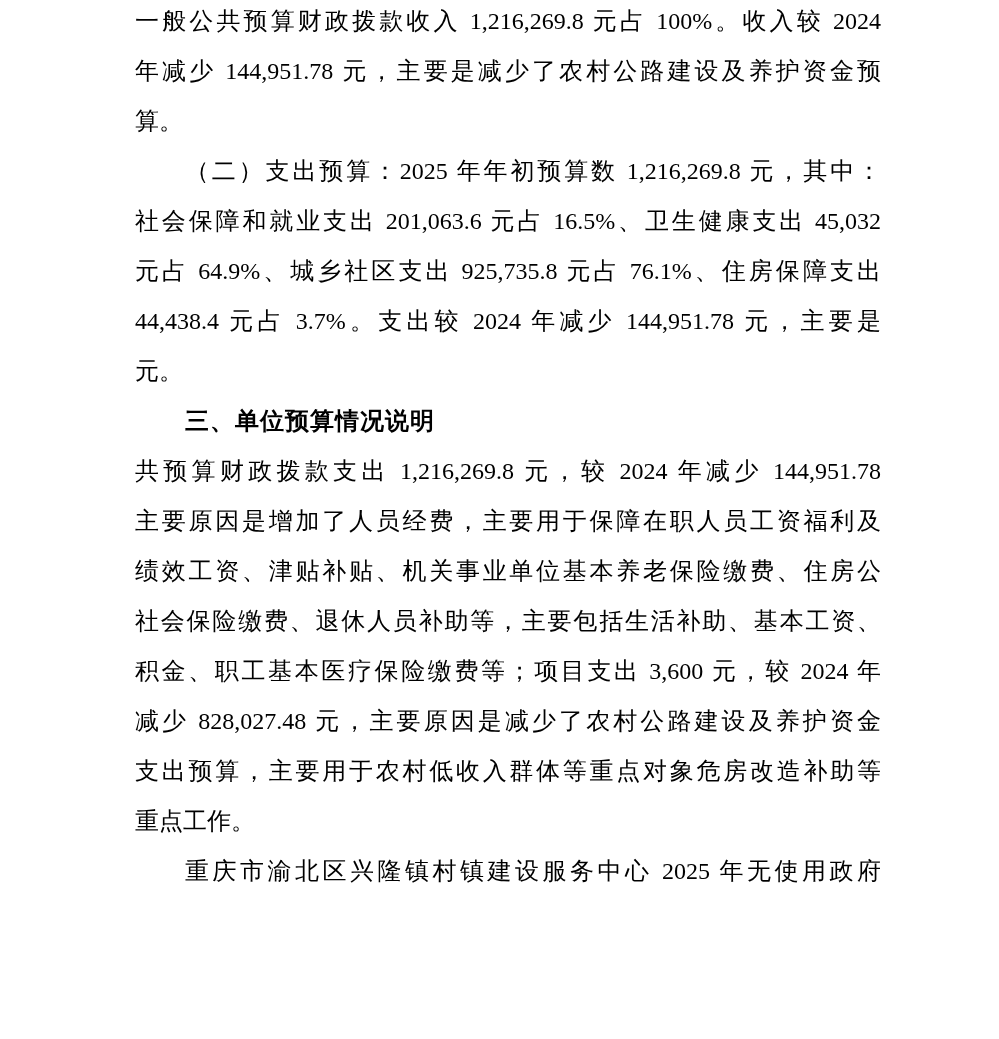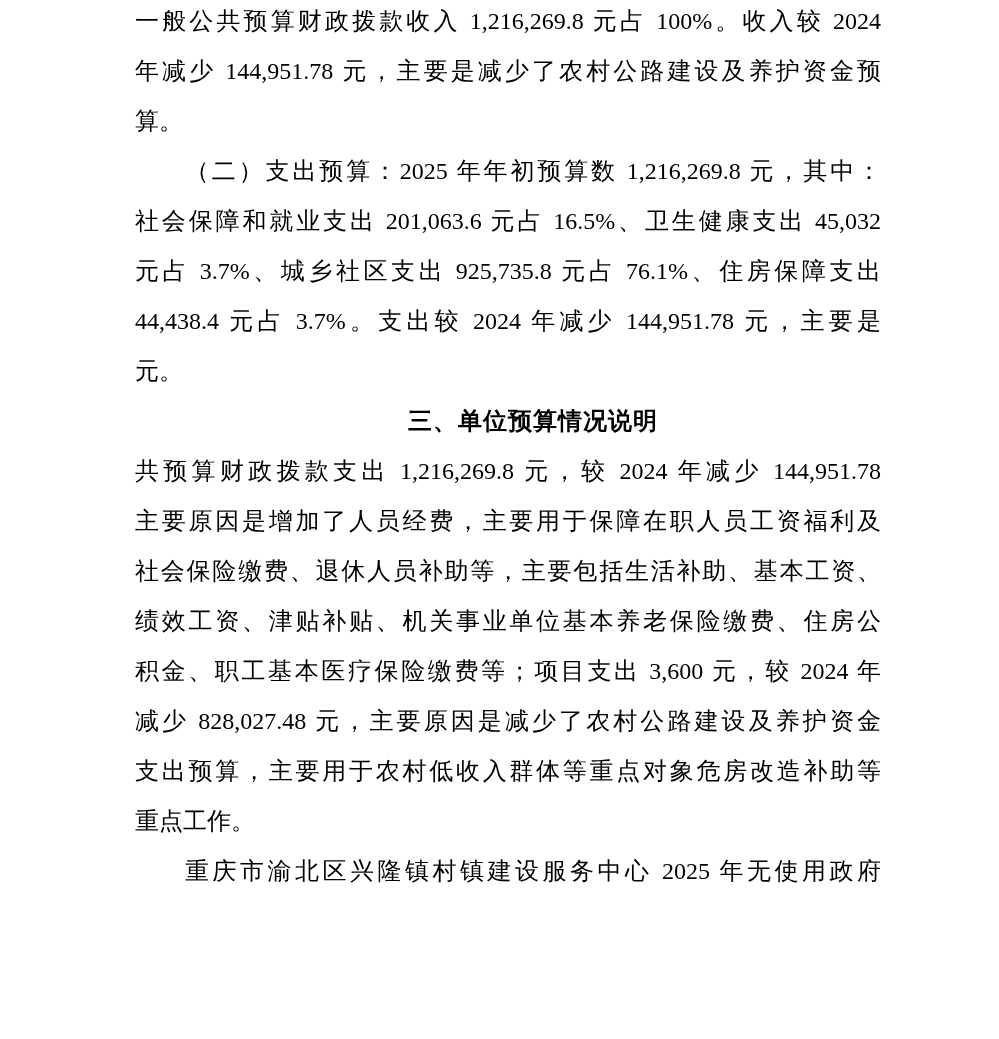--- a/index.html
+++ b/index.html
@@ -36,45 +36,44 @@
     line-height: 50px;
     text-align: left;
     overflow: visible;
   }
   .j {
     text-align: justify;
     text-align-last: justify;
   }
   .i {
     text-indent: 50px;
-    text-align: center;
   }
   .h {
     font-family: "Liberation Sans", "DejaVu Sans", sans-serif;
     font-weight: 700;
     letter-spacing: 1px;
   }
 </style>
 </head>
 <body>
 
 <div class="page">
   <div class="doc">
     <div class="ln j">一般公共预算财政拨款收入 1,216,269.8 元占 100%。收入较 2024</div>
     <div class="ln j">年减少 144,951.78 元，主要是减少了农村公路建设及养护资金预</div>
     <div class="ln">算。</div>
     <div class="ln j i">（二）支出预算：2025 年年初预算数 1,216,269.8 元，其中：</div>
     <div class="ln j">社会保障和就业支出 201,063.6 元占 16.5%、卫生健康支出 45,032</div>
-    <div class="ln j">元占 3.7%、城乡社区支出 925,735.8 元占 76.1%、住房保障支出</div>
+    <div class="ln j">元占 64.9%、城乡社区支出 925,735.8 元占 76.1%、住房保障支出</div>
     <div class="ln j">44,438.4 元占 3.7%。支出较 2024 年减少 144,951.78 元，主要是</div>
     <div class="ln">元。</div>
     <div class="ln h i">三、单位预算情况说明</div>
     <div class="ln j">共预算财政拨款支出 1,216,269.8 元，较 2024 年减少 144,951.78</div>
     <div class="ln j">主要原因是增加了人员经费，主要用于保障在职人员工资福利及</div>
+    <div class="ln j">绩效工资、津贴补贴、机关事业单位基本养老保险缴费、住房公</div>
     <div class="ln j">社会保险缴费、退休人员补助等，主要包括生活补助、基本工资、</div>
-    <div class="ln j">绩效工资、津贴补贴、机关事业单位基本养老保险缴费、住房公</div>
     <div class="ln j">积金、职工基本医疗保险缴费等；项目支出 3,600 元，较 2024 年</div>
     <div class="ln j">减少 828,027.48 元，主要原因是减少了农村公路建设及养护资金</div>
     <div class="ln j">支出预算，主要用于农村低收入群体等重点对象危房改造补助等</div>
     <div class="ln">重点工作。</div>
     <div class="ln j i">重庆市渝北区兴隆镇村镇建设服务中心 2025 年无使用政府</div>
   </div>
 </div>
 
 </body></html>

